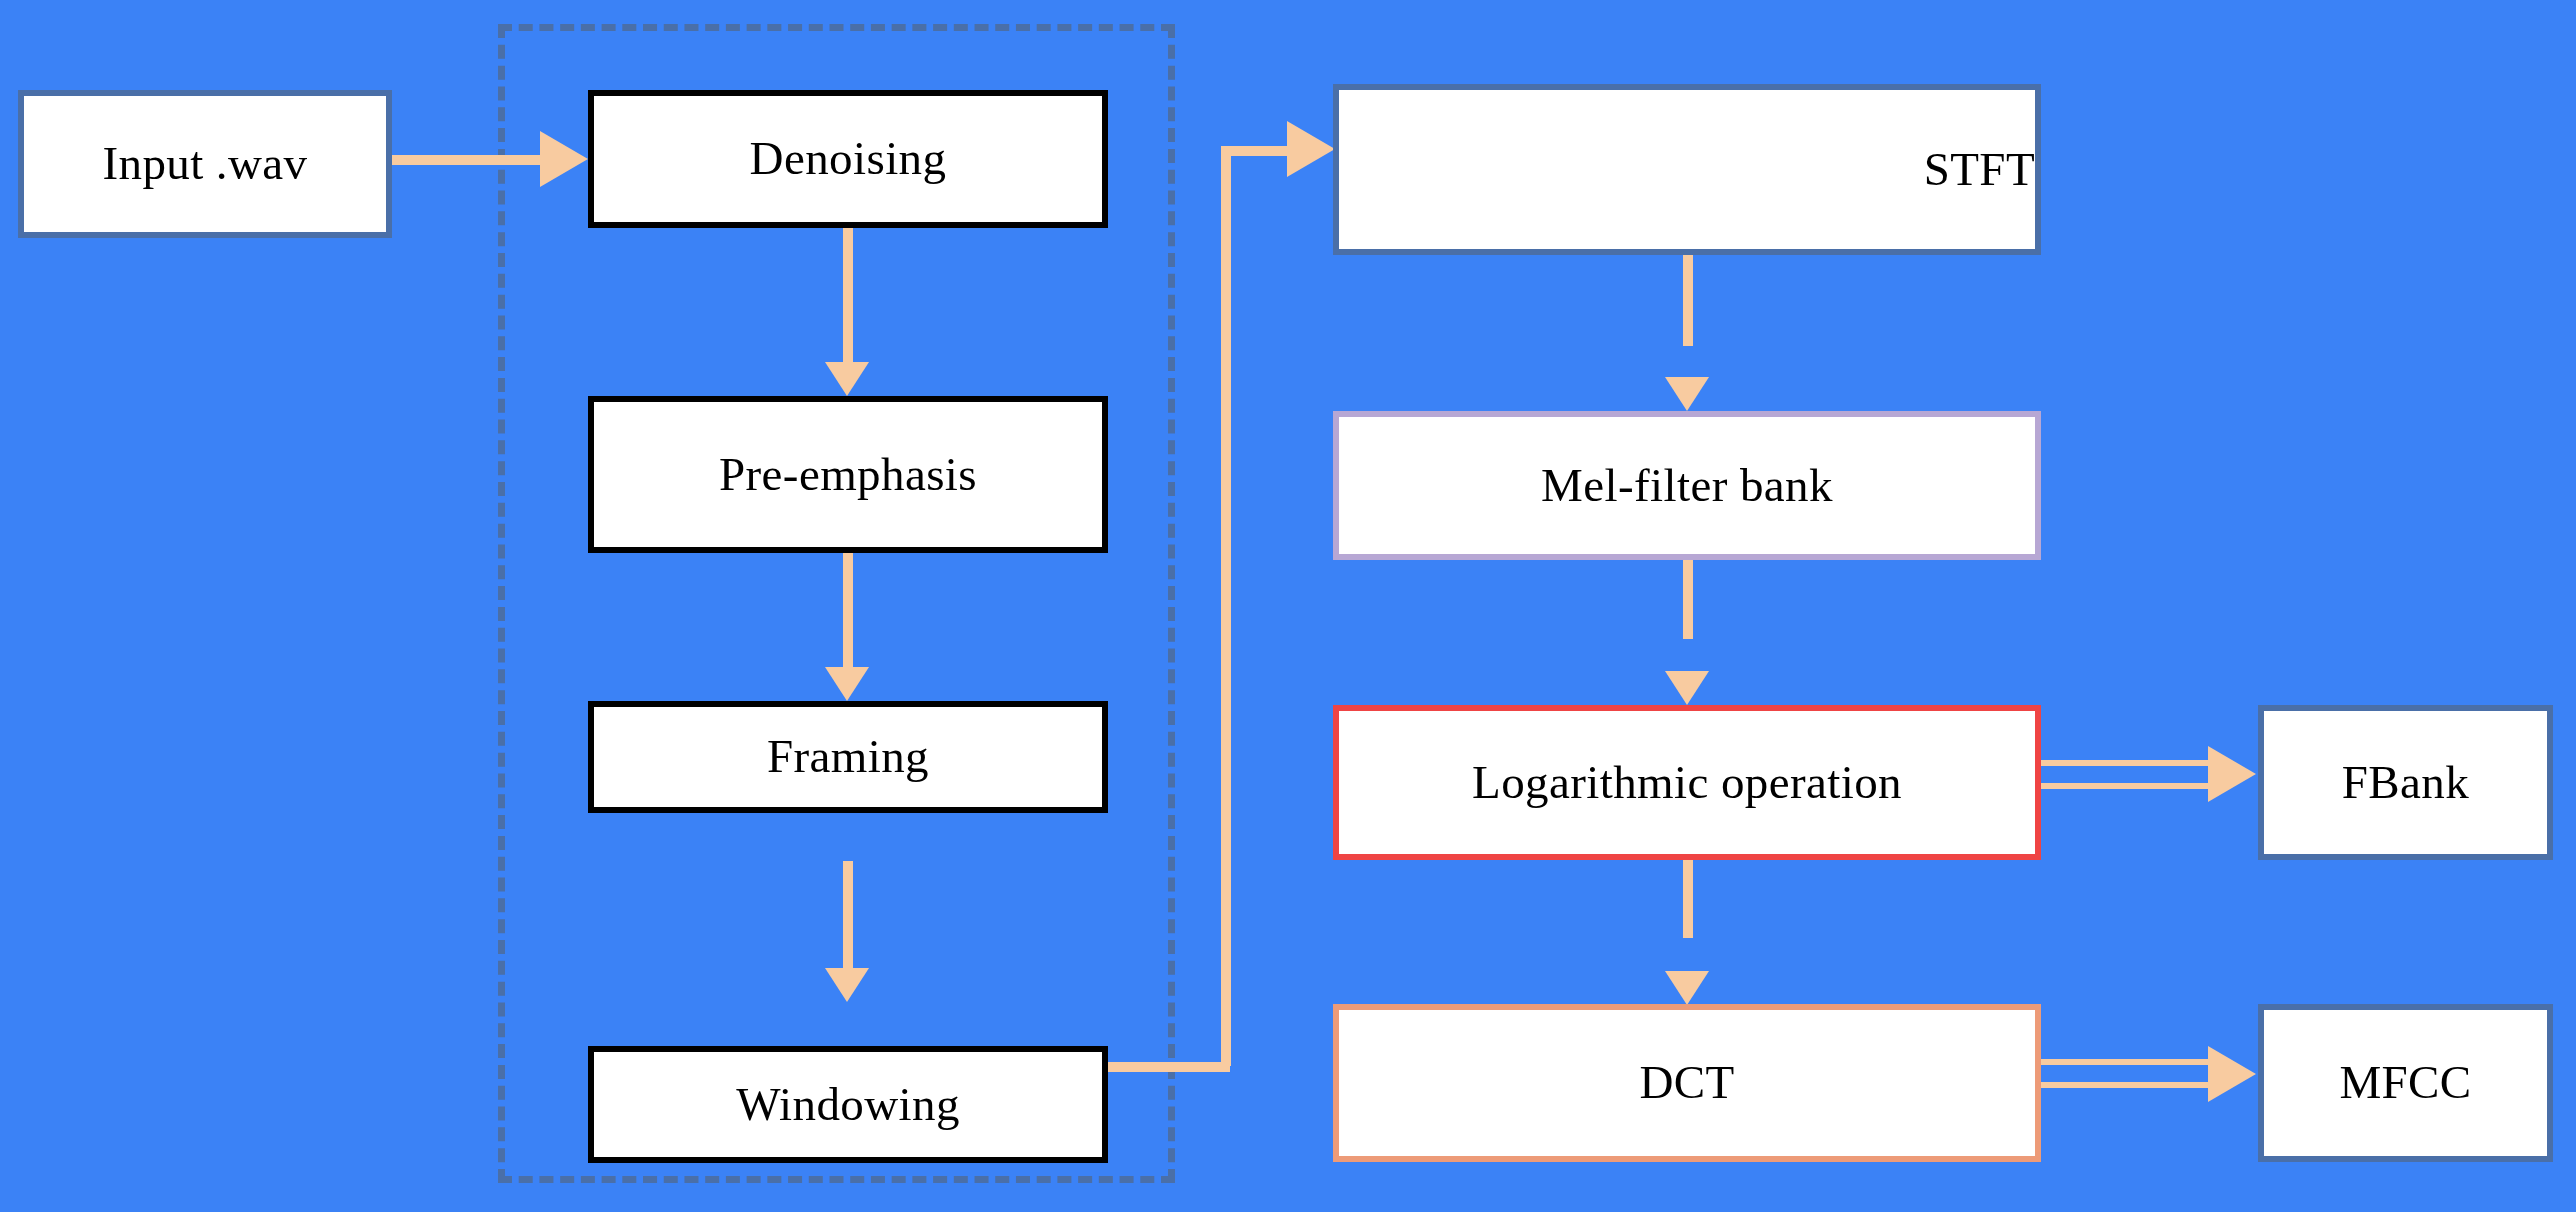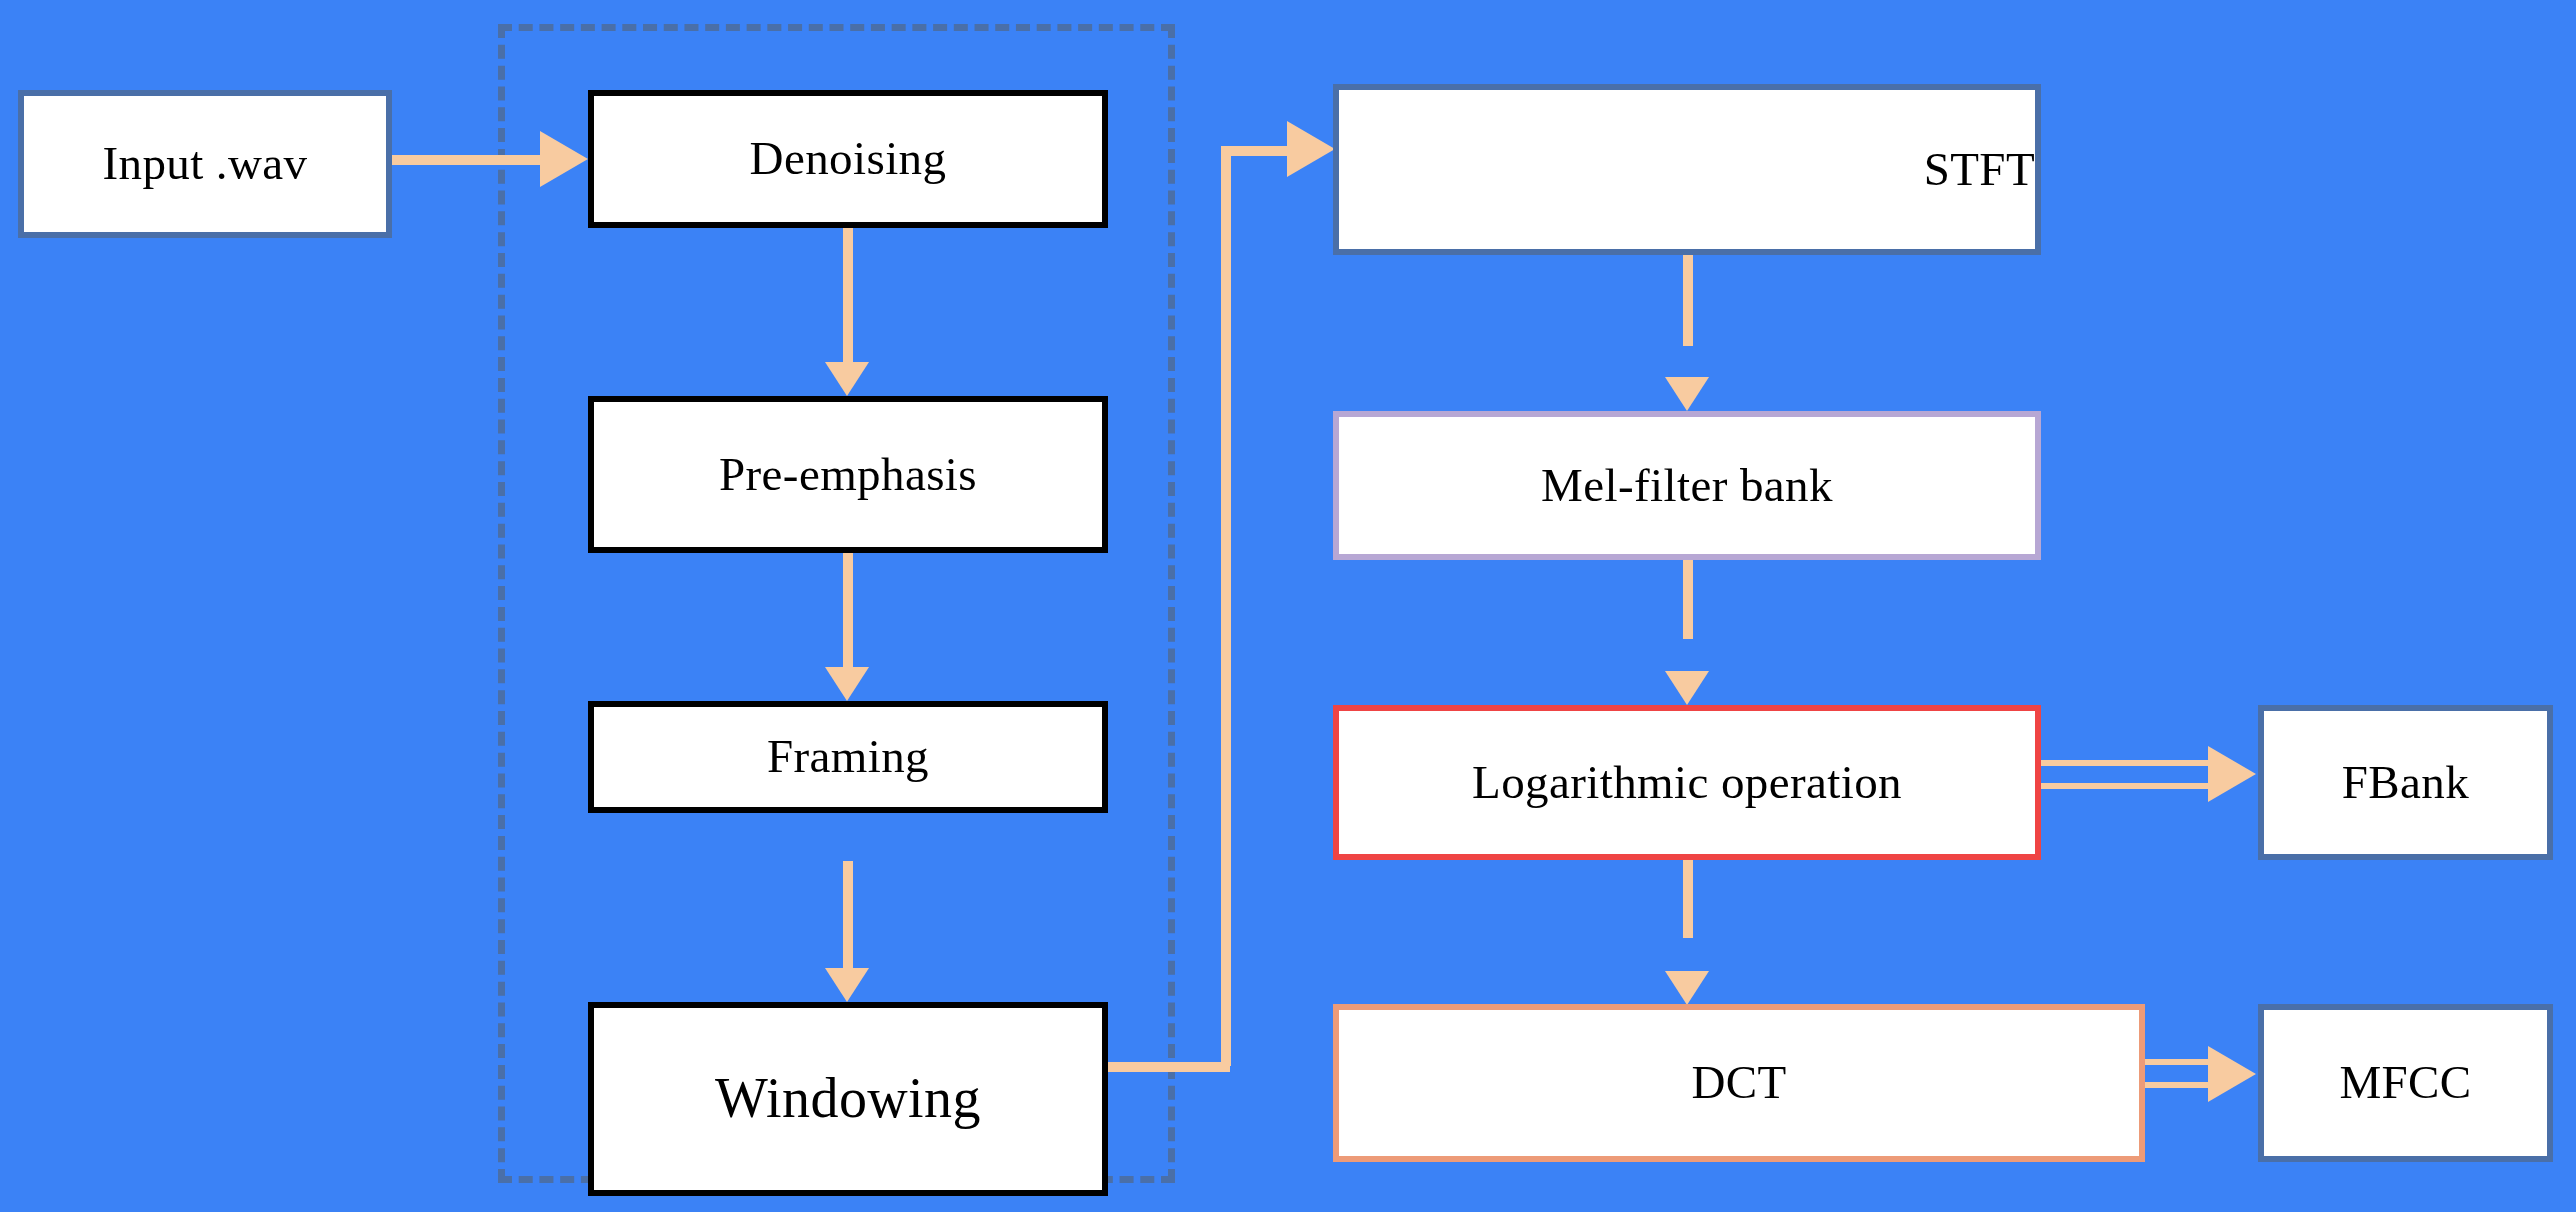--- a/index.html
+++ b/index.html
@@ -104,37 +104,37 @@
   </div>
 
   <div class="node black" style="left:588px; top:396px; width:520px; height:157px; font-size:47px;">
     <span class="node-label">Pre-emphasis</span>
   </div>
 
   <div class="node black" style="left:588px; top:701px; width:520px; height:112px; font-size:47px;">
     <span class="node-label">Framing</span>
   </div>
 
-  <div class="node black" style="left:588px; top:1002px; width:520px; height:194px; font-size:56px;">
+  <div class="node black" style="left:588px; top:1046px; width:520px; height:117px; font-size:47px;">
     <span class="node-label">Windowing</span>
   </div>
 
   <div class="node blue" style="left:1333px; top:84px; width:708px; height:171px; font-size:47px;justify-content:flex-end;">
     <span class="node-label">STFT</span>
   </div>
 
   <div class="node purple" style="left:1333px; top:411px; width:708px; height:149px; font-size:47px;">
     <span class="node-label">Mel-filter bank</span>
   </div>
 
   <div class="node pink" style="left:1333px; top:705px; width:708px; height:155px; font-size:47px;">
     <span class="node-label">Logarithmic operation</span>
   </div>
 
-  <div class="node orange" style="left:1333px; top:1004px; width:812px; height:158px; font-size:47px;">
+  <div class="node orange" style="left:1333px; top:1004px; width:708px; height:158px; font-size:47px;">
     <span class="node-label">DCT</span>
   </div>
 
   <div class="node blue" style="left:2258px; top:705px; width:295px; height:155px; font-size:47px;">
     <span class="node-label">FBank</span>
   </div>
 
   <div class="node blue" style="left:2258px; top:1004px; width:295px; height:158px; font-size:47px;">
     <span class="node-label">MFCC</span>
   </div>

